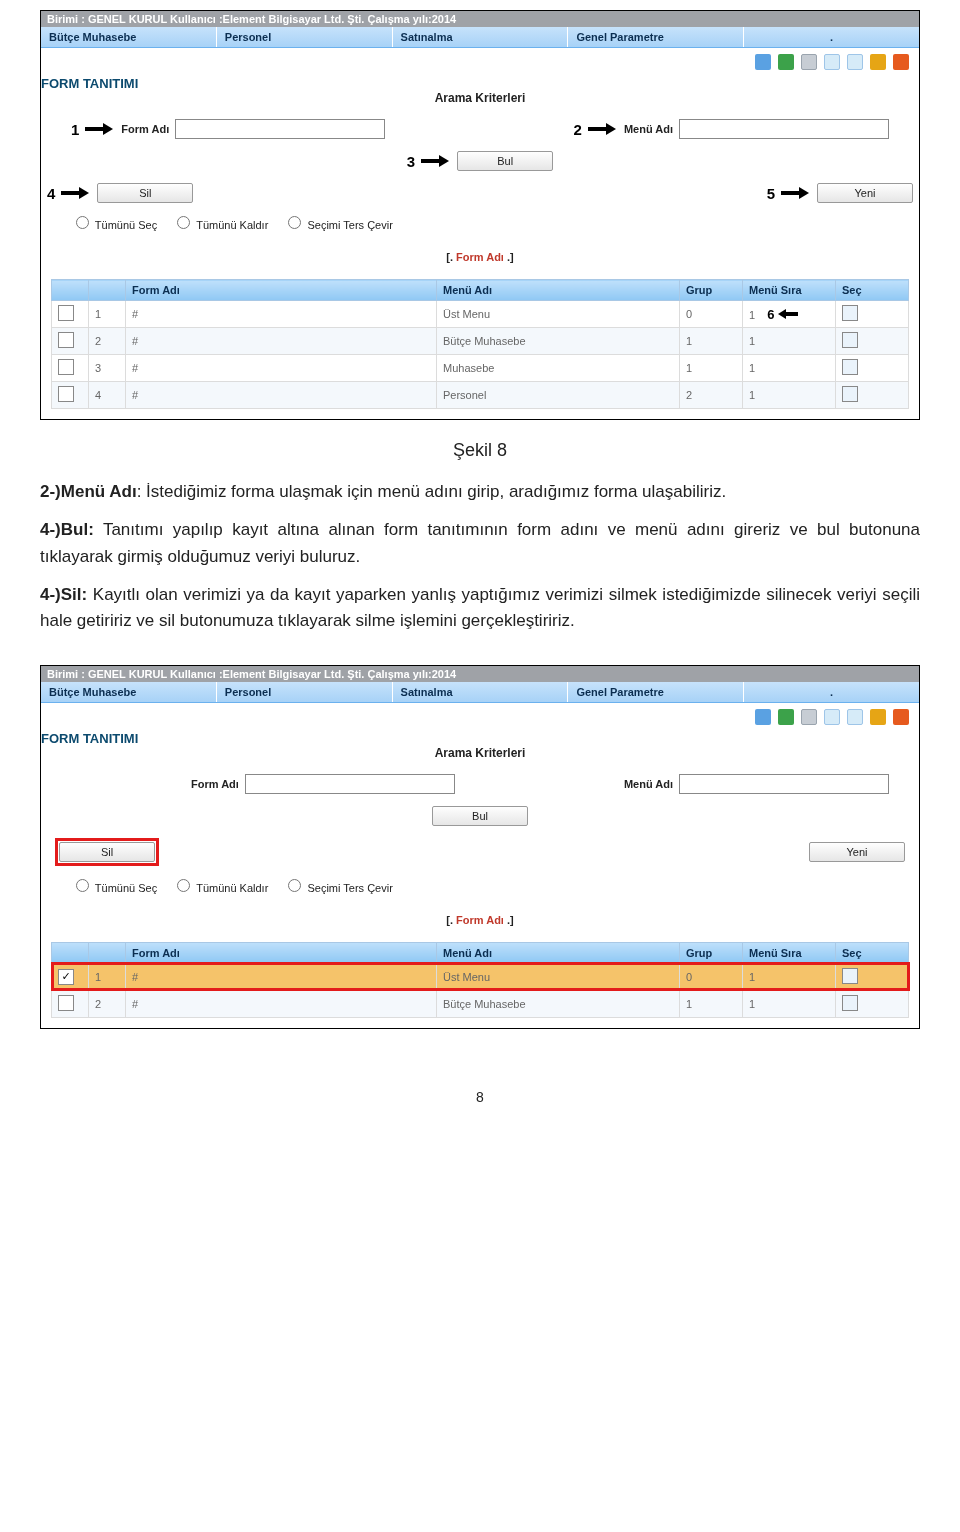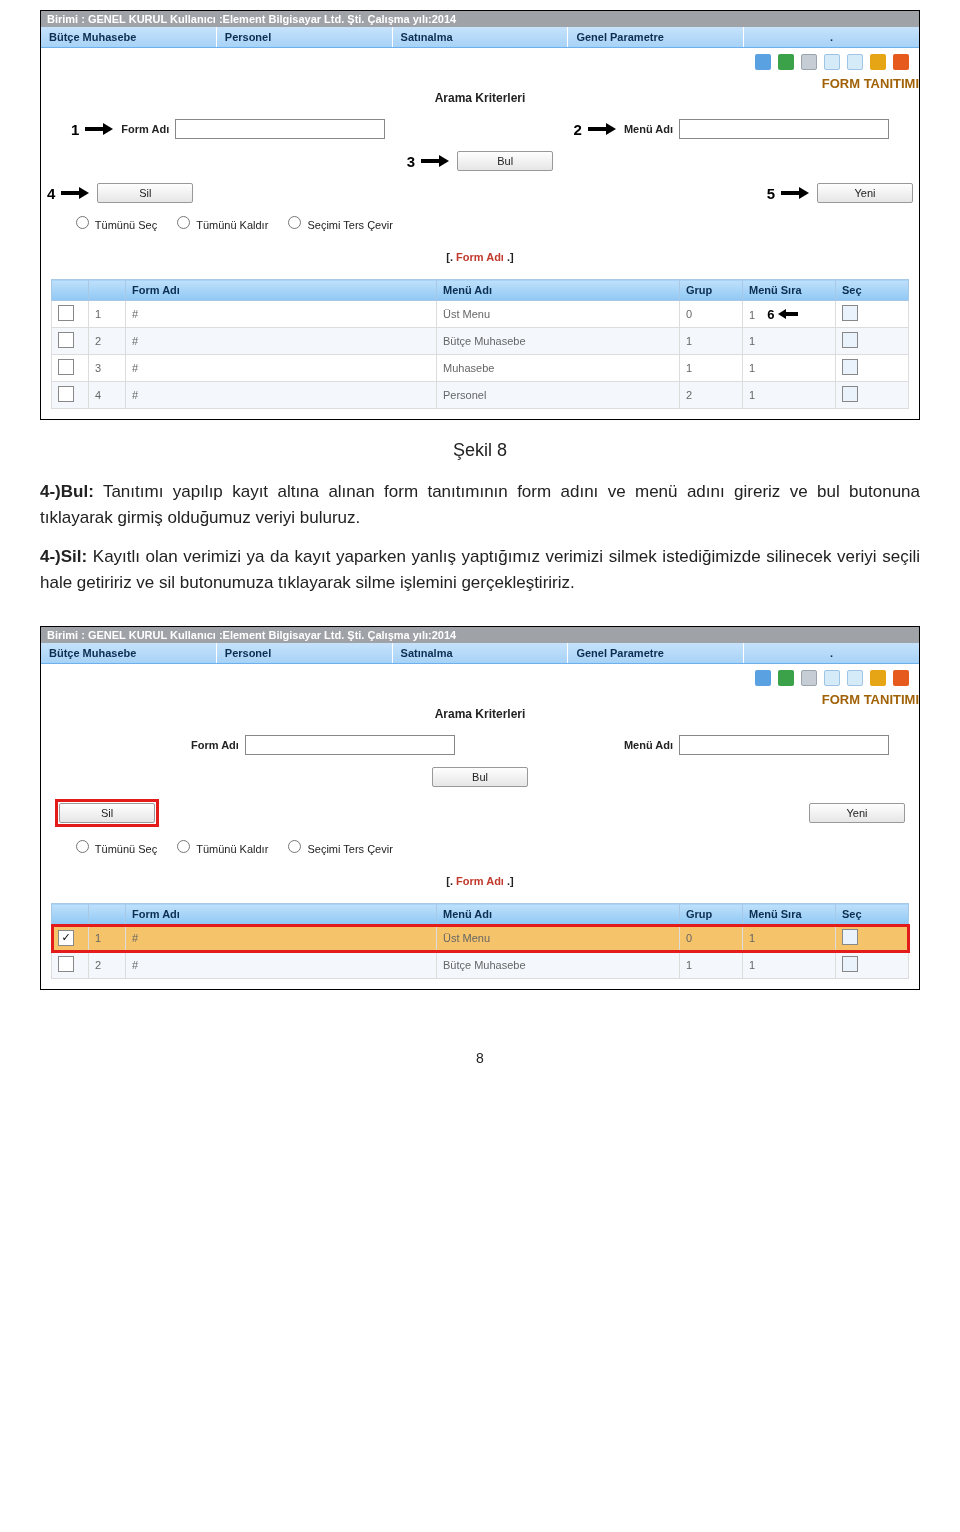--- a/index.html
+++ b/index.html
@@ -6,21 +6,21 @@
   .doc { padding: 10px 40px 40px 40px; }
   .screenshot { border:1px solid #000; margin-bottom:20px; background:#fff; font-size:11px; }
   .titlebar { background:#9fa2a7; color:#fff; font-weight:bold; padding:2px 6px; font-size:11px; }
   .menubar { display:flex; background:linear-gradient(#c6e2fb,#a7d2f7); border-bottom:1px solid #6bb1ee; }
   .menubar div { flex:1; padding:4px 8px; font-weight:bold; font-size:11px; color:#0b2e51; border-right:1px solid #fff; }
   .menubar div:last-child { border-right:none; text-align:center; }
   .iconrow { text-align:right; padding:6px 10px; }
   .iconrow span { display:inline-block; width:16px; height:16px; margin-left:4px; border-radius:2px; vertical-align:middle; box-sizing:border-box; }
   .ic-blue{background:#5aa1e2;} .ic-green{background:#3ca24a;} .ic-gray{background:#c7cdd4;border:1px solid #9aa4ae;}
   .ic-light{background:#d6ebf8;border:1px solid #9ec5e8;} .ic-yellow{background:#e6a515;} .ic-orange{background:#e65a1e;}
-  .hdr-title{ text-align:right; color:#a16207; font-weight:bold; font-size:13px; }
+  .hdr-title{ text-align:left; color:#0c4a6e; font-weight:bold; font-size:13px; }
   .hdr-sub{ text-align:center; font-weight:bold; font-size:12px; margin-bottom:8px; }
   .formrow{ display:flex; align-items:center; padding:6px 30px 6px 30px; }
   .numtag{ font-weight:bold; font-size:15px; color:#000; margin-right:6px; }
   .arrowR{ display:inline-block; width:28px; height:12px; position:relative; margin-right:8px; }
   .arrowR::before{content:'';position:absolute;left:0;top:4px;width:18px;height:4px;background:#000;}
   .arrowR::after{content:'';position:absolute;left:18px;top:0;border-left:10px solid #000;border-top:6px solid transparent;border-bottom:6px solid transparent;}
   .lbl{ font-weight:bold; margin-right:6px; }
   input[type=text]{ height:18px; border:1px solid #888; padding:0 4px; font-size:11px; }
   .btn{ display:inline-block; min-width:70px; padding:3px 12px; background:linear-gradient(#fefefe,#e6e6e6); border:1px solid #999; border-radius:2px; text-align:center; font-size:11px; cursor:pointer; }
   .radios{ padding:4px 30px; font-size:11px; }
@@ -163,20 +163,21 @@
           <td>1</td>
           <td><span class="sel-icon"></span></td>
         </tr>
       </tbody>
     </table>
     </div>
   </div>
 
   <div class="figcap">Şekil 8</div>
 
+  <p class="para"><b>2-)Menü Adı</b><span>: İstediğimiz forma ulaşmak için menü adını girip, aradığımız forma ulaşabiliriz.</span></p>
   <p class="para"><b>4-)Bul:</b><span> Tanıtımı yapılıp kayıt altına alınan form tanıtımının form adını ve menü adını gireriz ve bul butonuna tıklayarak girmiş olduğumuz veriyi buluruz.</span></p>
   <p class="para"><b>4-)Sil:</b><span> Kayıtlı olan verimizi ya da kayıt yaparken yanlış yaptığımız verimizi silmek istediğimizde silinecek veriyi seçili hale getiririz ve sil butonumuza tıklayarak silme işlemini gerçekleştiririz.</span></p>
 
   <div class="screenshot" style="margin-top:30px;">
     <div class="titlebar">Birimi : GENEL KURUL   Kullanıcı :Element Bilgisayar Ltd. Şti.   Çalışma yılı:2014</div>
     <div class="menubar">
       <div>Bütçe Muhasebe</div>
       <div>Personel</div>
       <div>Satınalma</div>
       <div>Genel Parametre</div>

